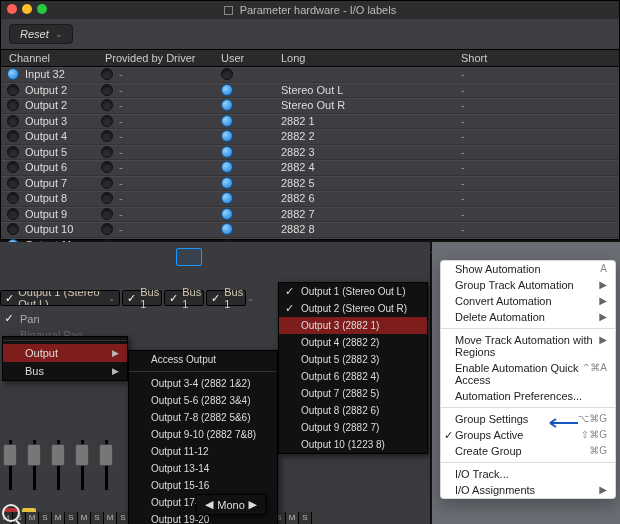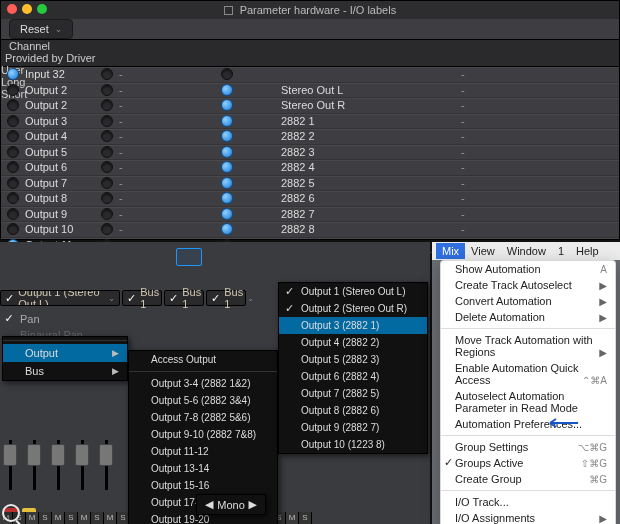--- a/index.html
+++ b/index.html
@@ -6,24 +6,24 @@
   body { background: #111; width: 620px; height: 524px; position: relative; overflow: hidden; color: #ddd; }
 
   
   .io-pane { position: absolute; left: 0; top: 0; width: 620px; height: 240px; background: #3e3e42; border: 1px solid #000; }
   .titlebar { height: 18px; background: #2d2d30; display: flex; align-items: center; position: relative; }
   .traffic { position: absolute; left: 6px; top: 3px; display: flex; gap: 5px; }
   .tl { width: 10px; height: 10px; border-radius: 50%; }
   .red { background:#ff5f56;} .yel{background:#ffbd2e;} .grn{background:#27c93f;}
   .win-title { margin: 0 auto; color:#bbb; font-size:10px; }
   .win-ico { display:inline-block; width:9px; height:9px; border:1px solid #888; margin-right:4px; vertical-align:-1px;}
-  .toolbar { height: 20px; display:flex; align-items:center; padding: 0 8px; background:#3e3e42; }
+  .toolbar { height: 30px; display:flex; align-items:center; padding: 0 8px; background:#3e3e42;font-style:italic; }
   .btn-reset { background:#2a2a2d; border:1px solid #1a1a1a; border-radius:4px; padding:3px 10px; color:#ddd; display:flex; align-items:center; gap:6px;}
   .chev { font-size:9px; color:#888;}
-  .thead { display:flex; height:28px; background:#2a2a2d; color:#ccc; font-size:10px; border-top:1px solid #000; border-bottom:1px solid #000;flex-direction:column;}
+  .thead { display:flex; height:18px; background:#2a2a2d; color:#ccc; font-size:10px; border-top:1px solid #000; border-bottom:1px solid #000;}
   .c1{width:100px; padding-left:8px;} .c2{width:120px; padding-left:4px;} .c3{width:60px;} .c4{width:180px;} .c5{width:120px;}
   .thead div{display:flex; align-items:center;}
   .tbody { }
   .row { display:flex; height:15.5px; align-items:center; border-bottom:1px solid #333; box-shadow: inset 0 1px 0 #49494d;}
   .dot { width:12px; height:12px; border-radius:50%; background:#2a2a2d; border:1px solid #111; box-shadow: inset 0 2px 2px rgba(0,0,0,.5);}
   .dot.blue { background: radial-gradient(circle at 35% 35%, #8fd0ff, #1879d6); border:1px solid #0d4f8e; box-shadow:none;}
   .c1-wrap{width:100px; display:flex; align-items:center; gap:6px; padding-left:6px;}
   .c2-wrap{width:120px; display:flex; align-items:center; gap:6px;}
   .c3-wrap{width:60px; display:flex; align-items:center;}
   .c4-wrap{width:180px;}
@@ -55,32 +55,32 @@
   .ms span{flex:1;font-size:8px;text-align:center;line-height:12px;color:#bbb;background:#333;border-right:1px solid #000;}
   .ms span:first-child{background:#3a3a3a;}
 
   
   .menu-dark { position:absolute; background:#111; border:1px solid #000; box-shadow:2px 2px 6px rgba(0,0,0,.6);}
   .md-main { left:2px; top:94px; width:126px;}
   .md-sub  { left:128px; top:108px; width:150px;}
   .md-mono { left:196px; top:252px; width:70px; display:flex; align-items:center; justify-content:space-between; padding:3px 8px;}
   .md-list { left:278px; top:40px; width:150px;}
   .menu-dark .mi { padding:3px 8px 3px 22px; position:relative; color:#ddd; font-size:10px; white-space:nowrap; display:flex; align-items:center; justify-content:space-between;}
-  .menu-dark .mi.sel{background:#0369a1;}
+  .menu-dark .mi.sel{background:#7f1d1d;}
   .menu-dark .mi .ck{position:absolute;left:6px;}
   .menu-dark .mi .arr{font-size:9px;color:#bbb;}
   .menu-dark .sep{height:1px;background:#333;margin:3px 0;}
 
   
   .br { position:absolute; left:432px; top:242px; width:188px; height:282px; background:#6a6e74;}
   .menubar { height:18px; background:#ececec; display:flex; align-items:center; padding-left:4px; gap:0;}
   .menubar span{ font-size:11px; color:#222; padding:2px 6px;}
   .menubar .hl{ background:#2f6fe0; color:#fff; border-radius:0;}
   .mac-menu { position:absolute; left:8px; top:18px; width:176px; background:#fff; border:1px solid rgba(0,0,0,.15); border-radius:4px; box-shadow:0 6px 18px rgba(0,0,0,.3); color:#222;}
-  .mac-menu .mi{padding:2px 8px 2px 14px; font-size:10.5px; display:flex; justify-content:space-between; align-items:flex-end; position:relative;}
+  .mac-menu .mi{padding:2px 8px 2px 14px; font-size:10.5px; display:flex; justify-content:space-between; align-items:flex-start; position:relative;}
   .mac-menu .mi .sc{color:#888; font-size:10px;}
   .mac-menu .mi .sub{font-size:10px;color:#666;}
   .mac-menu .mi .ck{position:absolute;left:3px;}
   .mac-menu .sep{height:1px;background:#ddd;margin:3px 0;}
   .arrow-hand { position:absolute; right:32px; top:174px; width:40px; height:12px;}
   .arrow-hand svg{display:block;}
 
   .mag { position:absolute; left:2px; bottom:2px; width:18px; height:18px; border-radius:50%; border:2px solid #eaeaea; background:rgba(0,0,0,.2);}
   .mag:after{content:"";position:absolute;right:-4px;bottom:-4px;width:7px;height:2px;background:#eaeaea;transform:rotate(45deg);}
 
@@ -458,55 +458,45 @@
       <div class="mi">Output 5  (2882 3)</div>
       <div class="mi">Output 6  (2882 4)</div>
       <div class="mi">Output 7  (2882 5)</div>
       <div class="mi">Output 8  (2882 6)</div>
       <div class="mi">Output 9  (2882 7)</div>
       <div class="mi">Output 10  (1223 8)</div>
     </div>
 </div>
 
 <div class="br">
-  <div class="menubar" id="menubar">
-      <span class="hl">Mix</span>
-      <span>View</span>
-      <span>Window</span>
-      <span>1</span>
-      <span>Help</span>
-    </div>
   <div class="mac-menu" id="mix-menu">
       <div class="mi">
         <span>Show Automation</span>
         <span class="sc">A</span>
       </div>
       <div class="mi">
-        <span>Create Track Autoselect</span>
+        <span>Group Track Automation</span>
         <span class="sub">▶</span>
       </div>
       <div class="mi">
         <span>Convert Automation</span>
         <span class="sub">▶</span>
       </div>
       <div class="mi">
         <span>Delete Automation</span>
         <span class="sub">▶</span>
       </div>
       <div class="sep"></div>
       <div class="mi">
         <span>Move Track Automation with Regions</span>
         <span class="sub">▶</span>
       </div>
       <div class="mi">
         <span>Enable Automation Quick Access</span>
         <span class="sc">⌃⌘A</span>
-      </div>
-      <div class="mi">
-        <span>Autoselect Automation Parameter in Read Mode</span>
       </div>
       <div class="mi">
         <span>Automation Preferences...</span>
       </div>
       <div class="sep"></div>
       <div class="mi">
         <span>Group Settings</span>
         <span class="sc">⌥⌘G</span>
       </div>
       <div class="mi">

